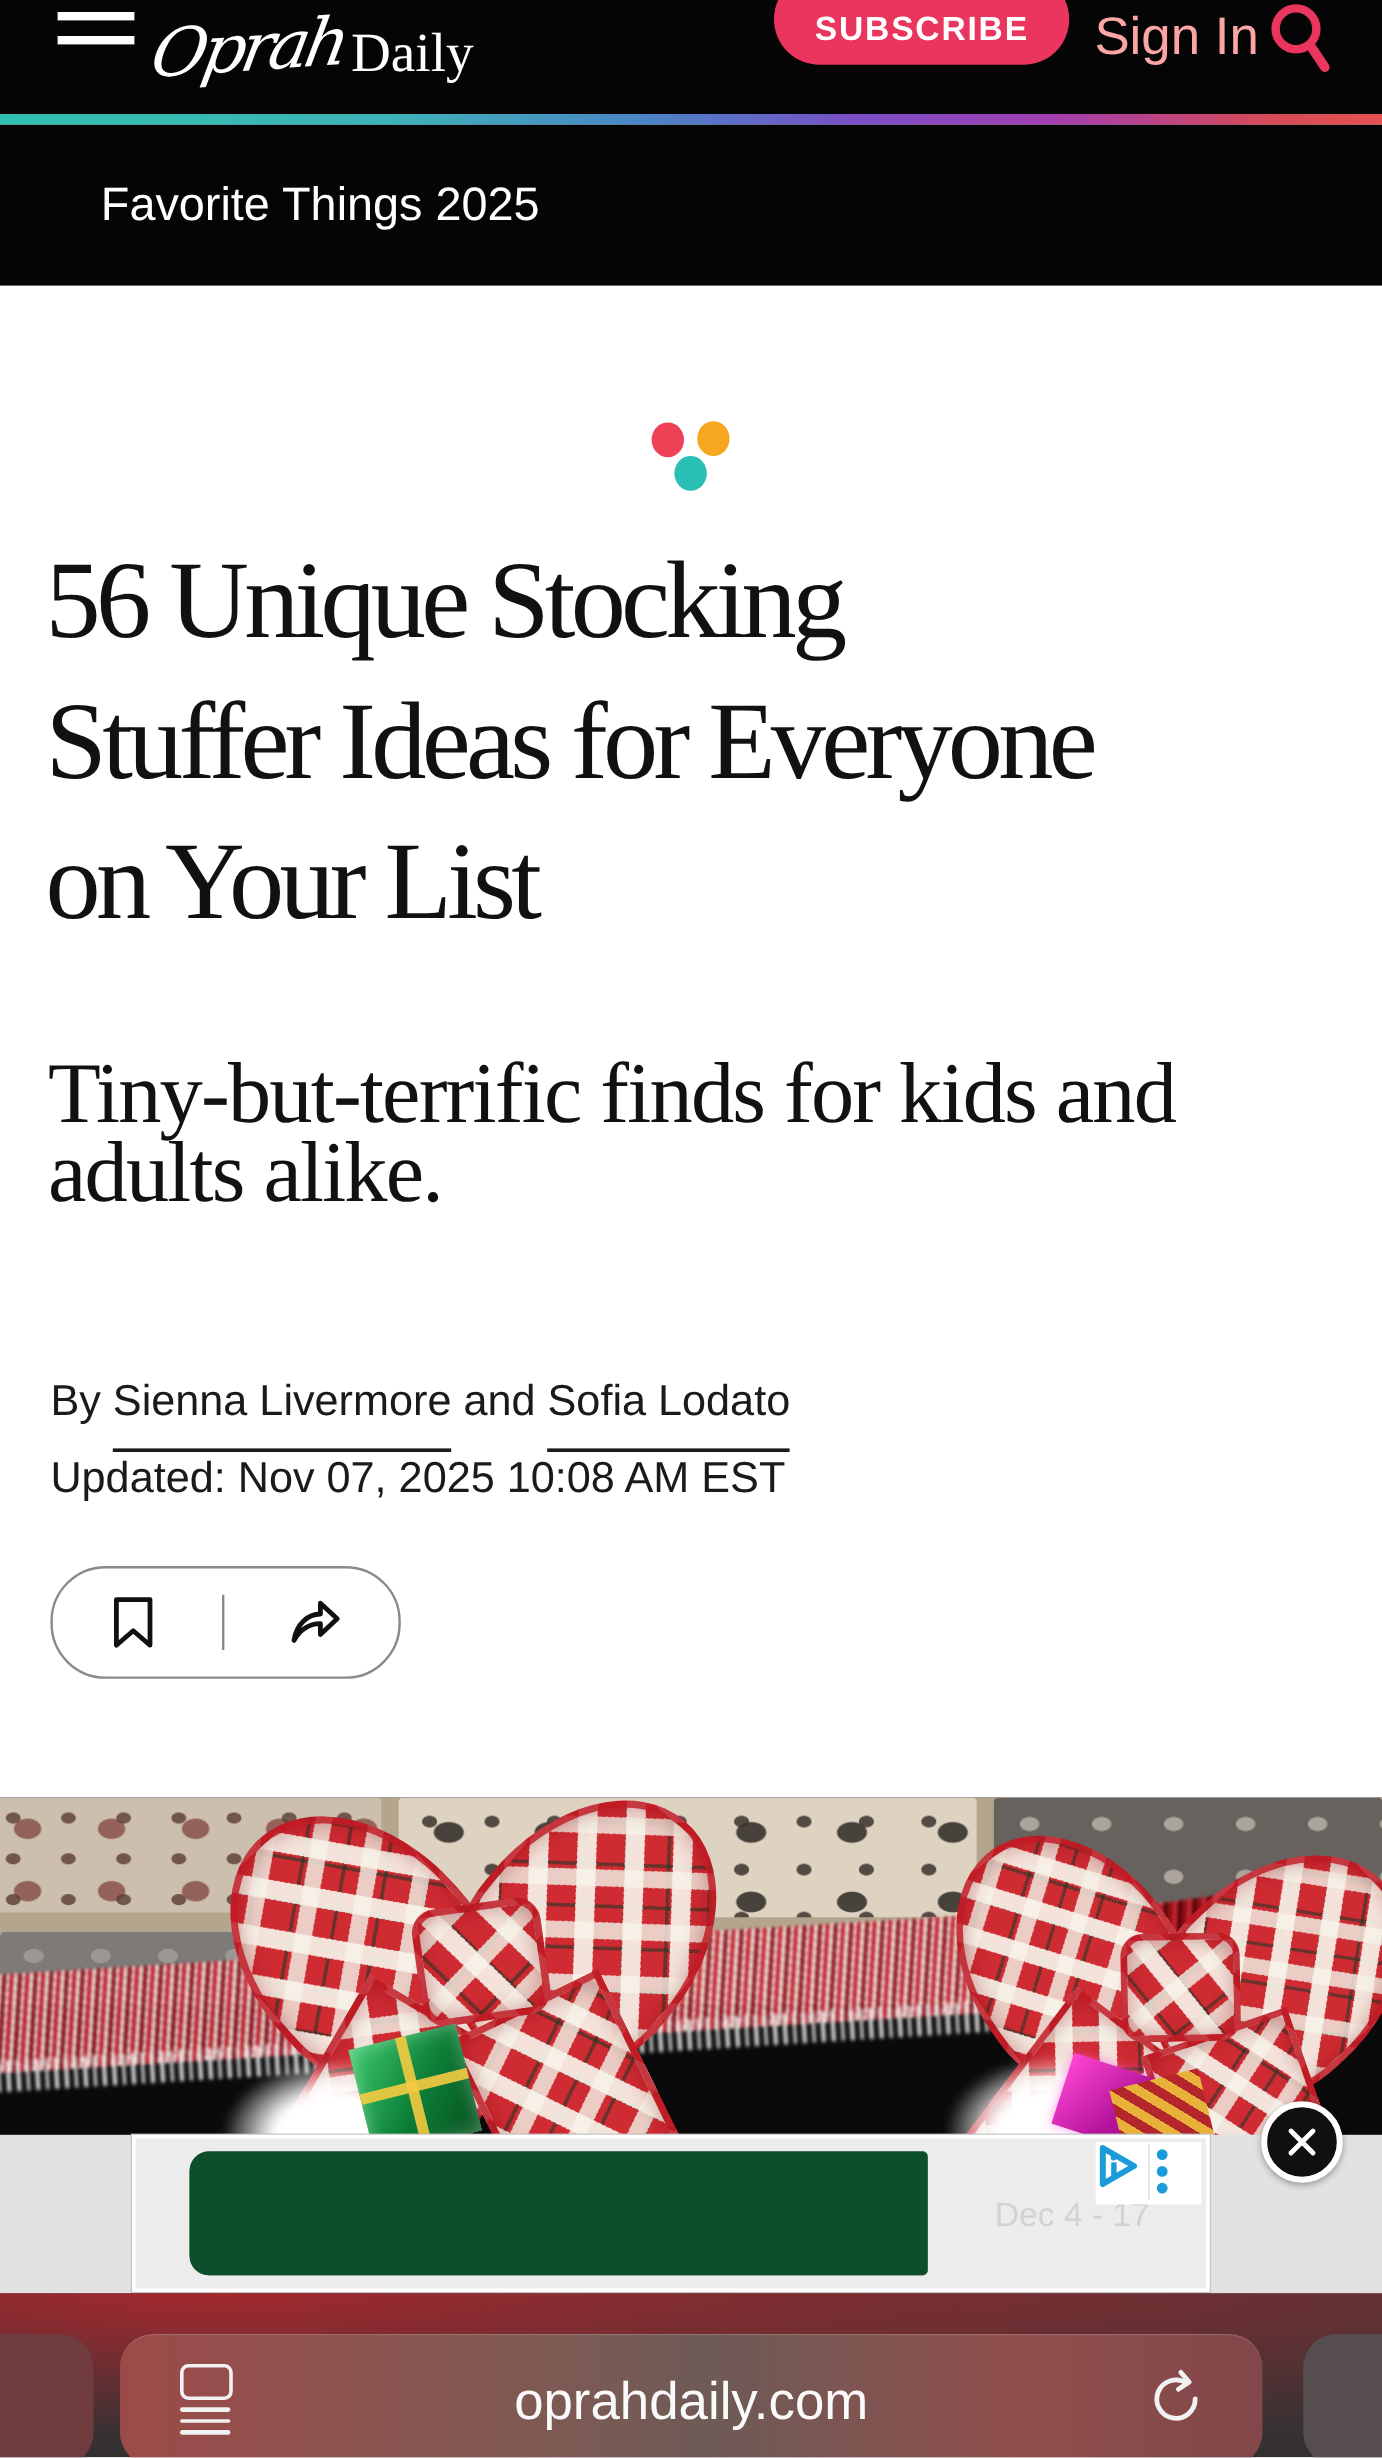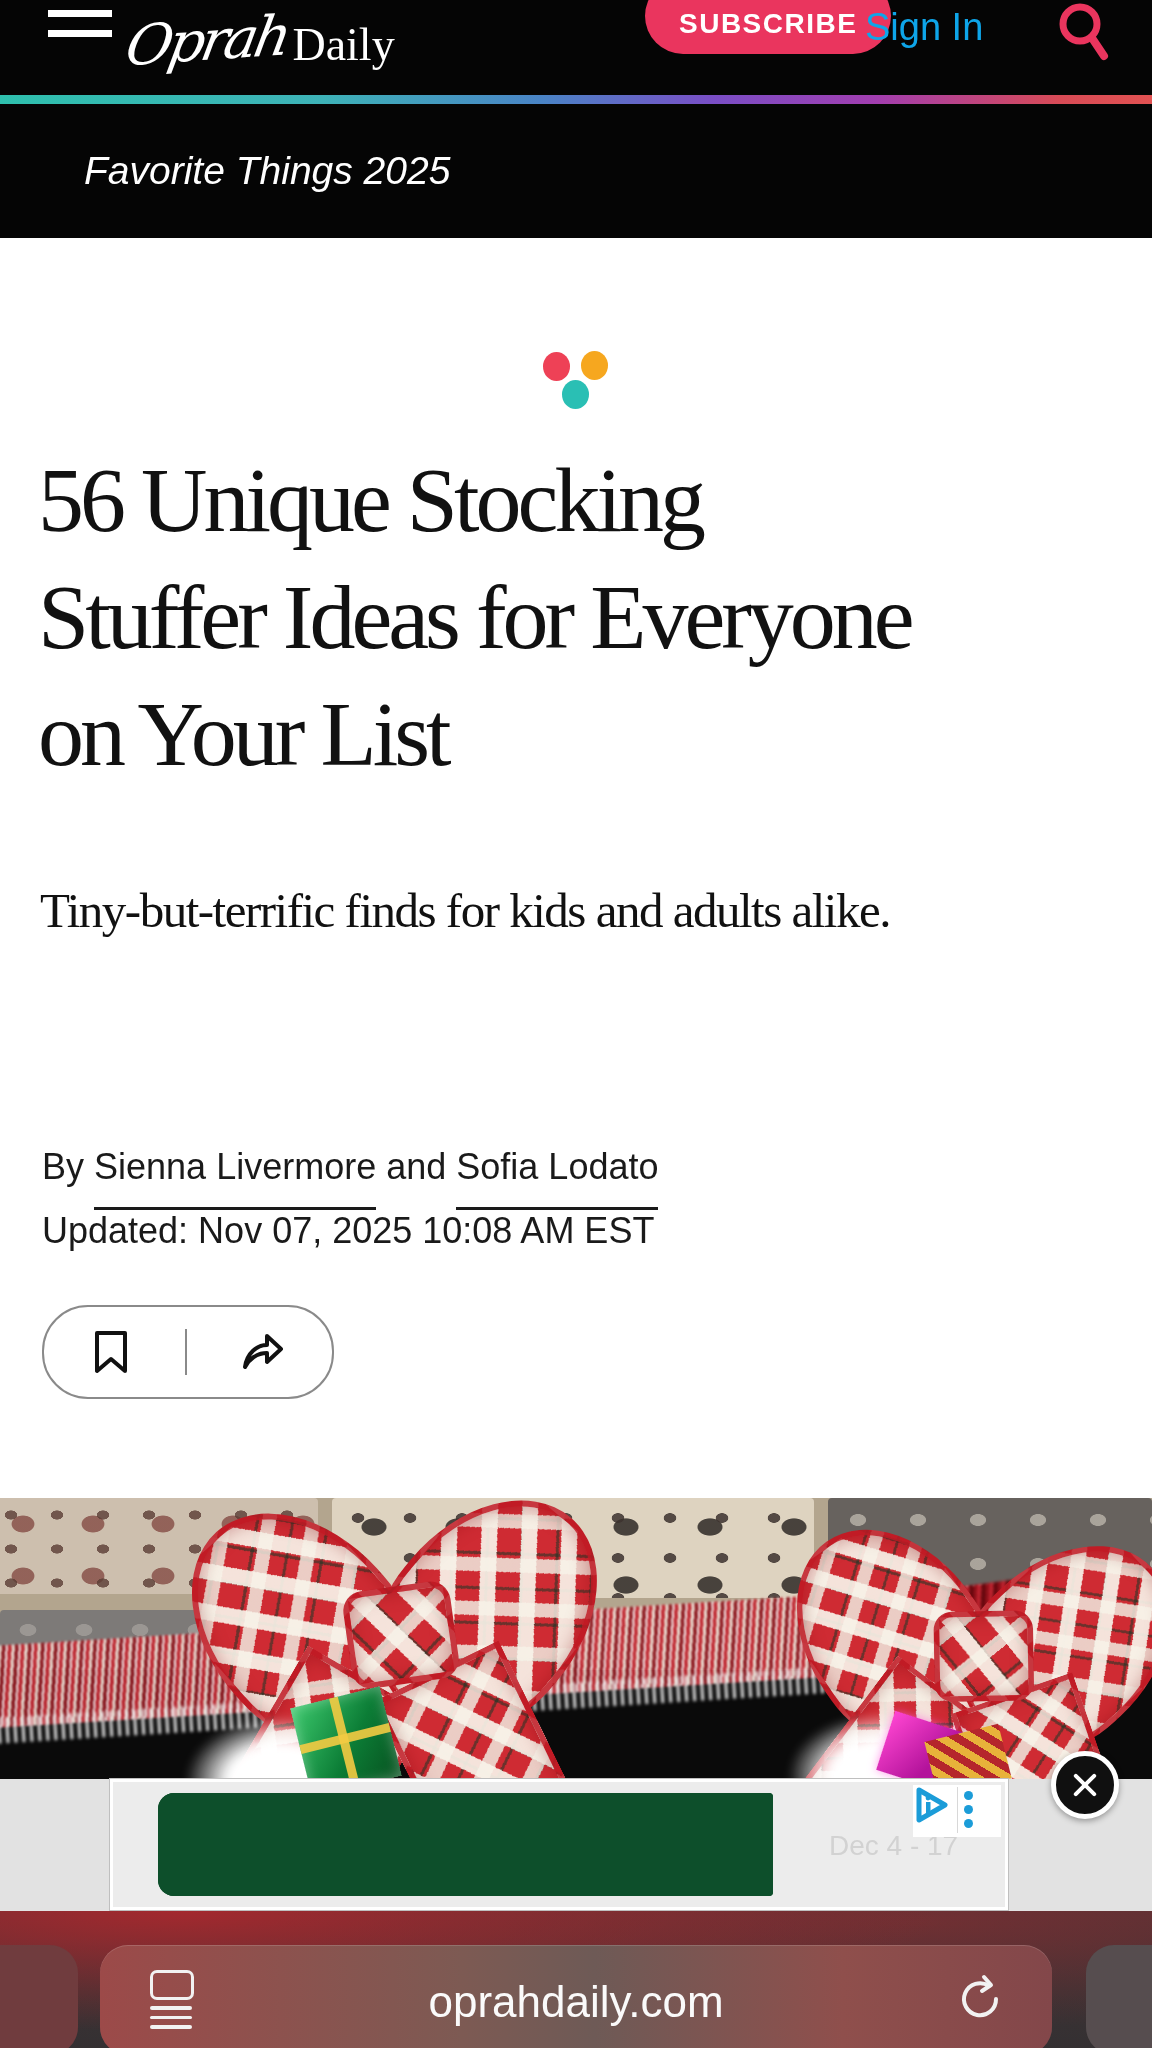--- a/index.html
+++ b/index.html
@@ -11,52 +11,52 @@
   .hamburger{position:absolute;left:48px;top:10px;width:64px;height:34px;cursor:pointer;}
   .hamburger span{display:block;width:64px;height:7px;background:#fff;margin-bottom:13px;}
   .logo{position:absolute;left:128px;top:8px;color:#fff;white-space:nowrap;}
   .logo .script{font-family:"DejaVu Serif",serif;font-style:italic;font-size:56px;
                 transform:skewX(-14deg) rotate(-4deg);display:inline-block;letter-spacing:-4px;}
   .logo .serif{font-family:"Liberation Serif",serif;font-size:46px;margin-left:2px;}
   .subscribe-btn{position:absolute;left:645px;top:-22px;height:76px;padding:0 34px;
                  background:#ea355e;border:none;border-radius:40px;color:#fff;
                  font-family:"Liberation Sans",sans-serif;font-weight:bold;font-size:28px;
                  letter-spacing:1.5px;display:flex;align-items:flex-end;padding-bottom:14px;}
-  .signin{position:absolute;left:865px;top:6px;color:#0ea5e9;font-size:38px;}
+  .signin{position:absolute;left:912px;top:6px;color:#fca5a5;font-size:44px;}
   .search-btn{position:absolute;left:1052px;top:0px;width:60px;height:64px;}
 
   
   .gradient-bar{position:absolute;left:0;top:95px;width:1152px;height:9px;
     background:linear-gradient(90deg,#2fc0ae 0%,#3eb3b8 28%,#4a84c6 47%,#7a4ec6 62%,#a23eb0 76%,#d84b56 92%,#e25252 100%);}
 
   
   .sub-nav{position:absolute;left:0;top:104px;width:1152px;height:134px;background:#050505;
            display:flex;align-items:center;overflow:hidden;white-space:nowrap;}
   .sub-nav a{color:#fff;text-decoration:none;font-size:39px;}
-  .sub-nav a:first-child{margin-left:114px;font-style:italic;}
+  .sub-nav a:first-child{margin-left:114px;}
   .sub-nav a:last-child{margin-left:84px;}
 
   
   .breadcrumb{position:absolute;left:42px;top:262px;font-size:32px;color:#606060;}
   .breadcrumb a{color:#606060;text-decoration:none;border-bottom:2px solid #8a8a8a;padding-bottom:6px;}
   .breadcrumb .sep{margin:0 12px;border:none;}
 
   
   .dot{position:absolute;border-radius:50%;width:27px;height:29px;}
   .dot.red{left:543px;top:352px;background:#ee4156;}
   .dot.orange{left:581px;top:351px;background:#f6a71f;}
   .dot.teal{left:562px;top:380px;background:#2abfb4;}
 
   
   .title{position:absolute;left:38px;top:442px;width:880px;max-width:880px;
          font-family:"Liberation Serif",serif;font-weight:400;color:#111;
          font-size:92px;line-height:117px;letter-spacing:-4px;margin:0;}
   .subtitle{position:absolute;left:40px;top:878px;width:990px;
             font-family:"Liberation Serif",serif;color:#111;
-            font-size:49px;line-height:66px;letter-spacing:-1.5px;}
+            font-size:72px;line-height:66px;letter-spacing:-1.5px;}
   .byline{position:absolute;left:42px;top:1146px;font-size:36px;color:#1a1a1a;}
   .byline a{color:#1a1a1a;text-decoration:none;border-bottom:3px solid #1a1a1a;padding-bottom:20px;}
   .updated{position:absolute;left:42px;top:1210px;font-size:36px;color:#1a1a1a;}
 
   
   .action-pill{position:absolute;left:42px;top:1305px;width:288px;height:90px;
                border:2px solid #8a8a8a;border-radius:46px;background:#fff;}
   .action-pill .divider{position:absolute;left:141px;top:22px;width:2px;height:46px;background:#8a8a8a;}
   .pill-icon{position:absolute;top:0;width:90px;height:90px;display:flex;align-items:center;justify-content:center;background:none;border:none;}
   .pill-icon.bm{left:22px;} .pill-icon.sh{left:173px;}

